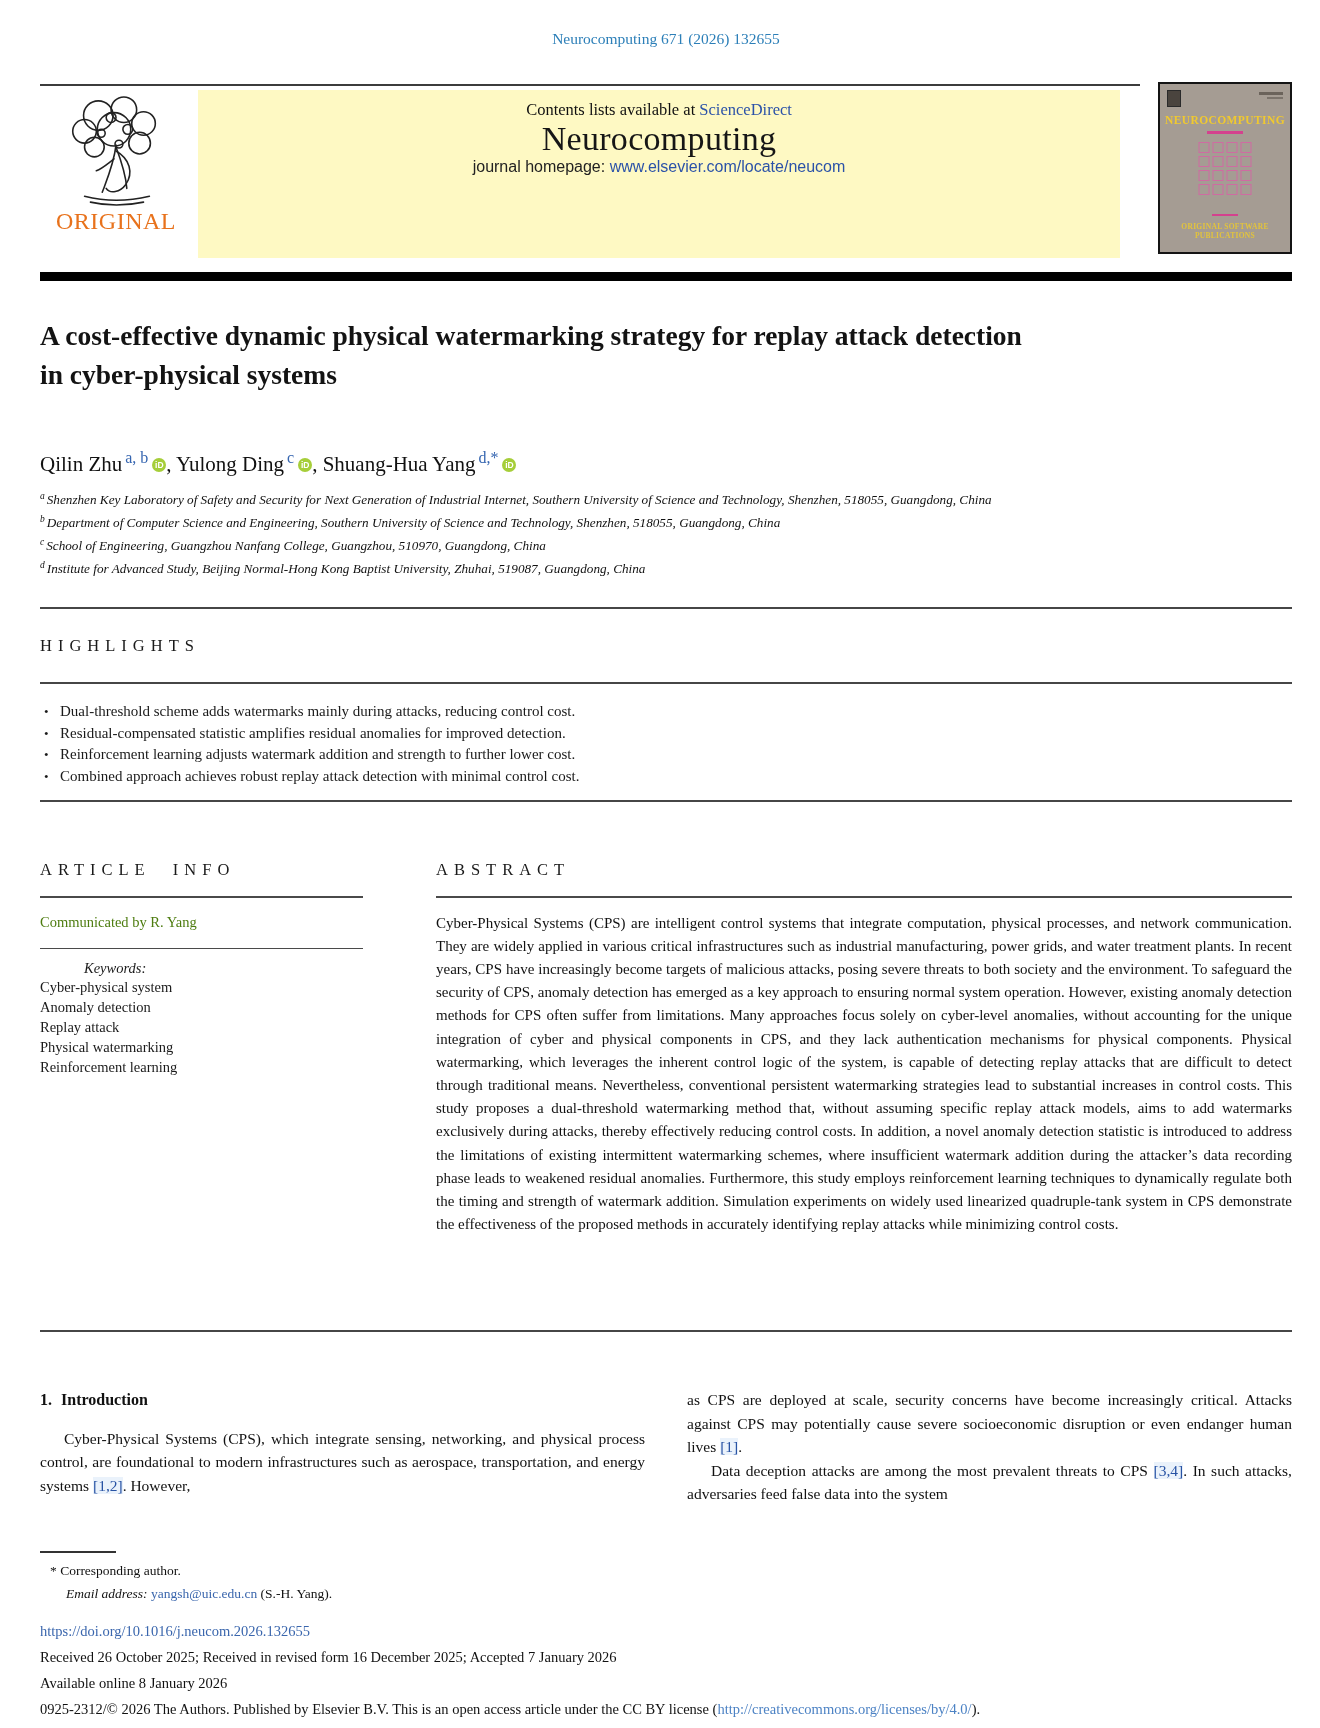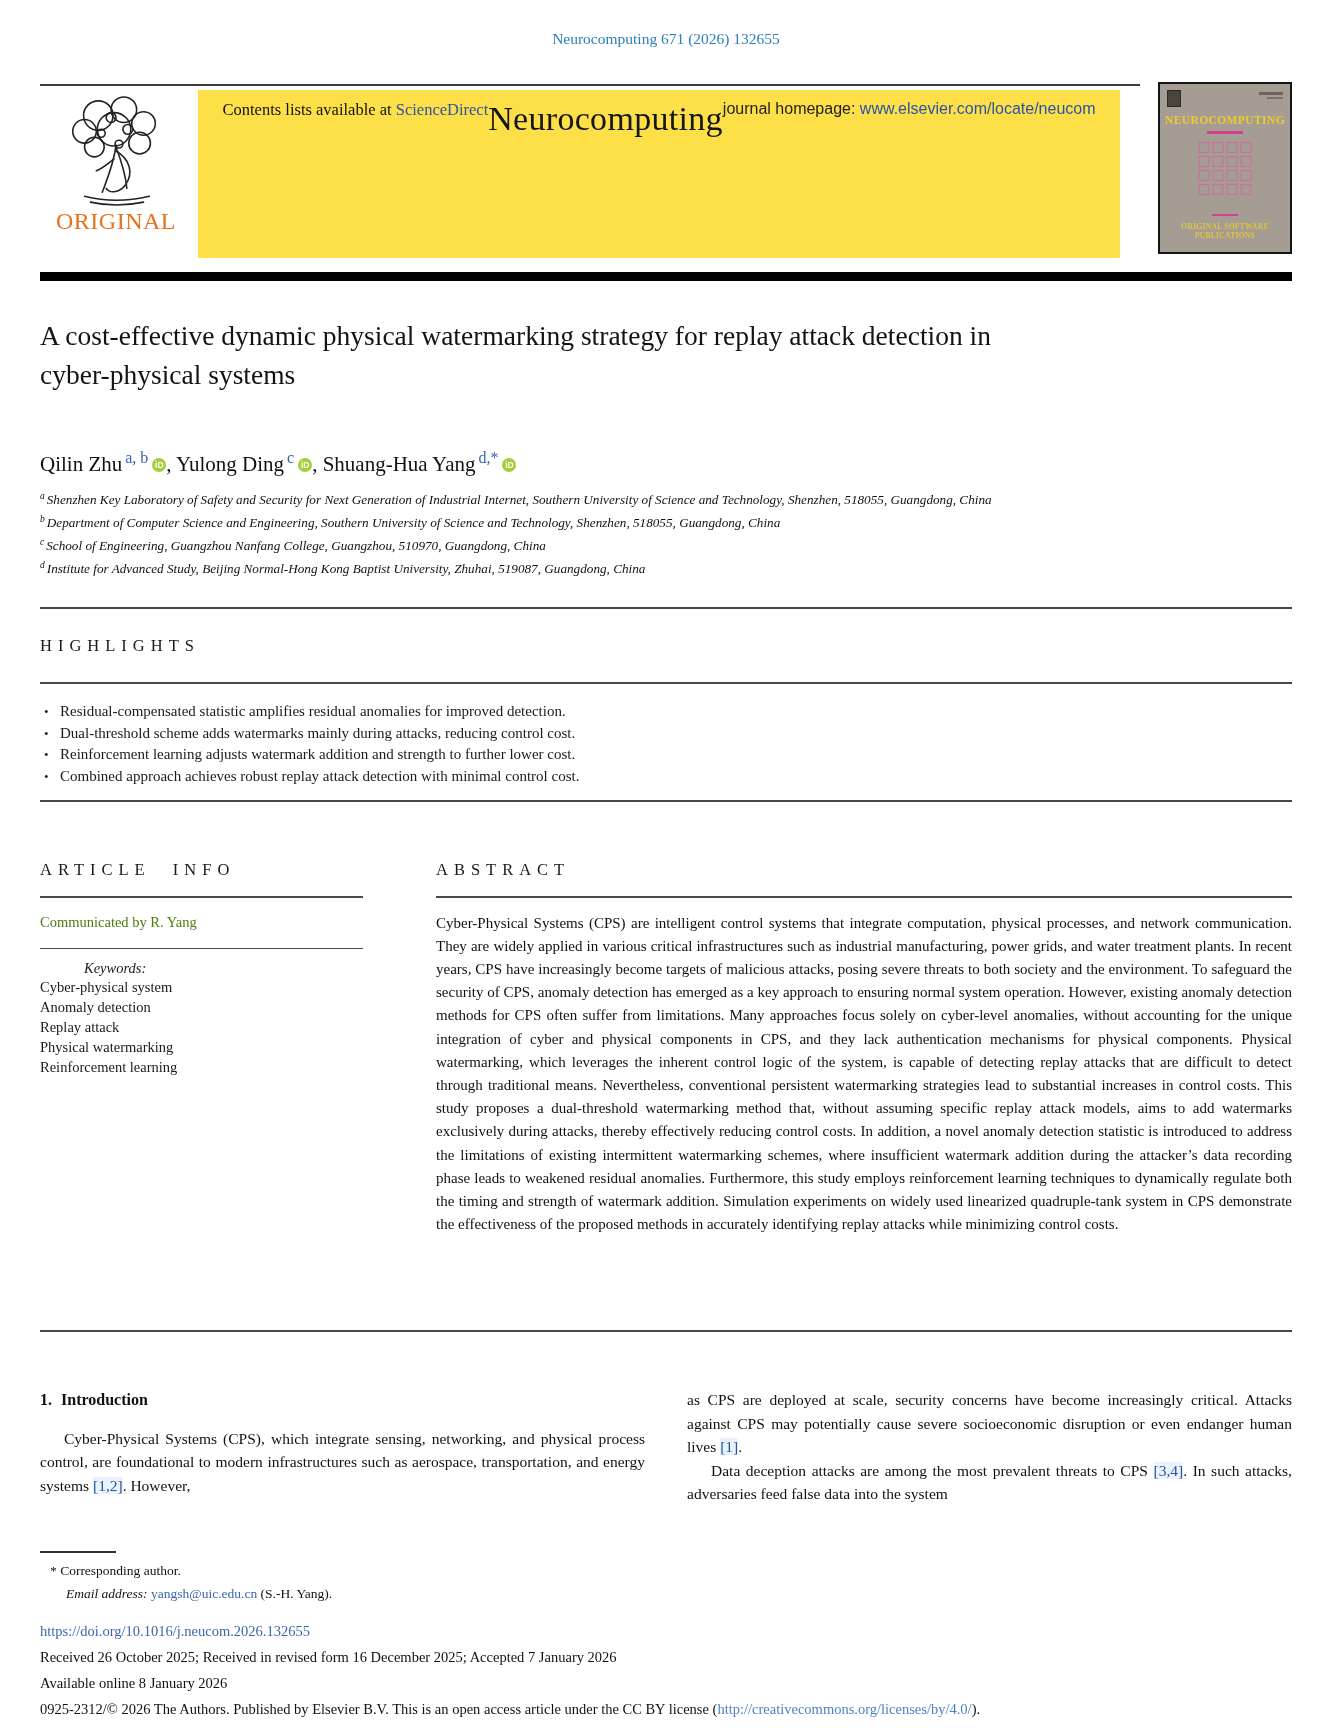--- a/index.html
+++ b/index.html
@@ -9,22 +9,22 @@
   .citation{position:absolute;top:30px;left:40px;width:1252px;text-align:center;
             font-size:15.5px;color:#2c7fb8;}
 
   .top-rule{position:absolute;top:84px;left:40px;width:1100px;height:2px;background:#3c3c3c;}
 
   .header{position:absolute;top:90px;left:40px;width:1252px;height:168px;}
   .logo{position:absolute;left:0;top:0;width:152px;height:168px;text-align:center;}
   .logo svg{display:block;margin:0 auto;}
   .elsevier-word{font-size:24px;color:#e8721c;letter-spacing:0.5px;margin-top:-4px;}
 
-  .header-box{position:absolute;left:158px;top:0;width:922px;height:168px;background:#fde047;
-              display:flex;flex-direction:row;justify-content:center;
+  .header-box{position:absolute;left:158px;top:0;width:922px;height:168px;background:#fef9c3;
+              display:flex;flex-direction:column;justify-content:flex-start;
               padding:10px 0 14px;box-sizing:border-box;text-align:center;}
   .contents-line{font-size:16.5px;color:#111;}
   .link-dark{color:#2b52a8;text-decoration:none;cursor:pointer;}
   .journal-name{font-size:34px;color:#161616;letter-spacing:0.3px;}
   .homepage-line{font-family:"Liberation Sans",sans-serif;font-size:16px;color:#222;}
 
   .cover{position:absolute;right:0;top:-8px;width:134px;height:172px;background:#a59c93;
          border:2px solid #141414;box-sizing:border-box;}
   .cover-mark{position:absolute;top:6px;left:7px;width:12px;height:15px;background:#4a443e;
               border:1px solid #2a2a2a;}
@@ -38,21 +38,21 @@
               display:grid;grid-template-columns:repeat(4,11px);gap:3px;}
   .cover-grid i{display:block;width:11px;height:11px;border:1.5px solid #cf6ba2;box-sizing:border-box;}
   .cover-smallpink{position:absolute;bottom:36px;left:50%;transform:translateX(-50%);
                    width:26px;height:2px;background:#d4418e;}
   .cover-bottom{position:absolute;bottom:12px;left:0;width:100%;text-align:center;color:#e3c43b;
                 font-size:7.5px;font-weight:bold;letter-spacing:0.3px;line-height:9px;}
 
   .black-bar{position:absolute;top:272px;left:40px;width:1252px;height:9px;background:#000;}
 
   .title{position:absolute;top:316px;left:40px;width:1010px;font-size:27.5px;line-height:39px;
-         color:#131313;font-weight:normal;margin:0;}
+         color:#131313;font-weight:bold;margin:0;}
 
   .authors{position:absolute;top:452px;left:40px;font-size:21px;color:#111;}
   .author-sup{color:#3565b0;font-size:16px;position:relative;top:-8px;margin-left:3px;}
   .orcid{display:inline-block;width:14px;height:14px;border-radius:50%;background:#a6ce39;
          color:#fff;font-size:8.5px;font-weight:bold;text-align:center;line-height:14px;
          font-family:"Liberation Sans",sans-serif;margin-left:4px;position:relative;top:-3px;
          cursor:pointer;}
 
   .affiliations{position:absolute;top:489px;left:40px;width:1000px;font-style:italic;
                 font-size:13.2px;line-height:21px;color:#111;}
@@ -189,22 +189,22 @@
     <div><span class="affil-marker">b</span><span>Department of Computer Science and Engineering, Southern University of Science and Technology, Shenzhen, 518055, Guangdong, China</span></div>
     <div><span class="affil-marker">c</span><span>School of Engineering, Guangzhou Nanfang College, Guangzhou, 510970, Guangdong, China</span></div>
     <div><span class="affil-marker">d</span><span>Institute for Advanced Study, Beijing Normal-Hong Kong Baptist University, Zhuhai, 519087, Guangdong, China</span></div>
   </div>
 
   <div class="rule2 r-hl-top"></div>
   <div class="sec-heading hl-heading">HIGHLIGHTS</div>
   <div class="rule2 r-hl-bot"></div>
 
   <div class="hl-list">
+    <div class="hl-item">Dual-threshold scheme adds watermarks mainly during attacks, reducing control cost.</div>
     <div class="hl-item">Residual-compensated statistic amplifies residual anomalies for improved detection.</div>
-    <div class="hl-item">Dual-threshold scheme adds watermarks mainly during attacks, reducing control cost.</div>
     <div class="hl-item">Reinforcement learning adjusts watermark addition and strength to further lower cost.</div>
     <div class="hl-item">Combined approach achieves robust replay attack detection with minimal control cost.</div>
   </div>
 
   <div class="rule2 r-mid1"></div>
 
   <div class="article-info">
     <div class="sec-heading">ARTICLE INFO</div>
     <div class="col-rule"></div>
     <div class="communicated">Communicated by R. Yang</div>

